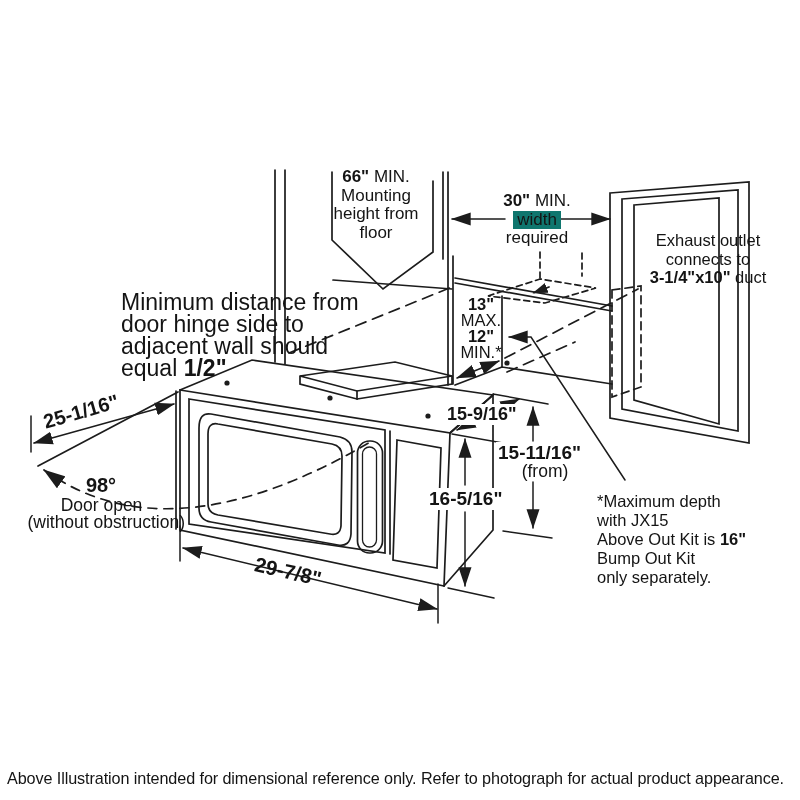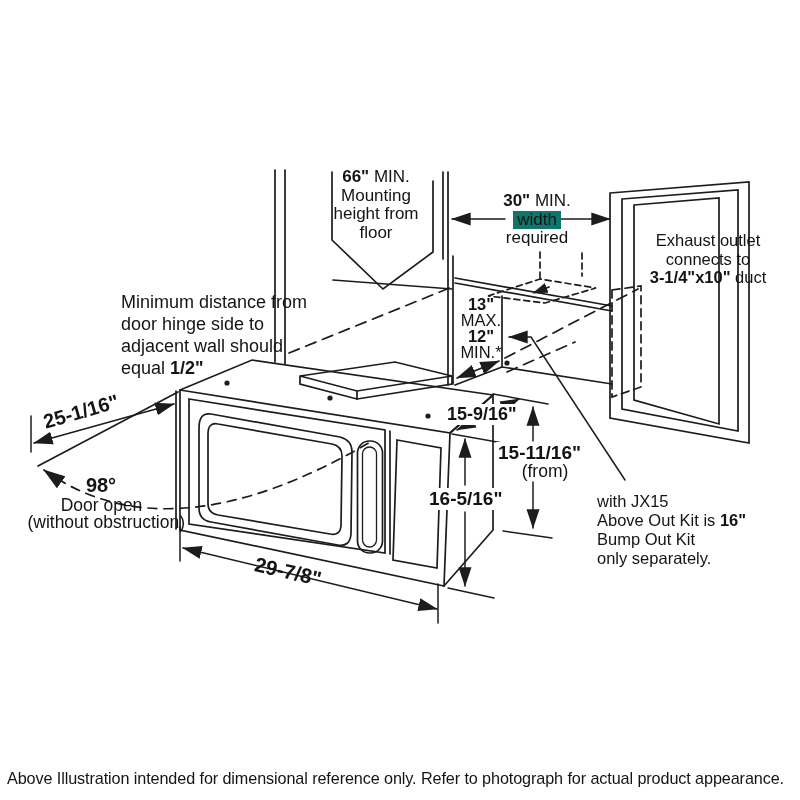--- a/index.html
+++ b/index.html
@@ -13,21 +13,21 @@
   #art .do{stroke-dasharray:8 5;}
   #art .da{stroke-dasharray:9 7;}
   #art .dot{fill:#1c1c1c;stroke:none;}
   .t{position:absolute;white-space:nowrap;color:#141414;}
   .ctr{text-align:center;}
   .b{font-weight:bold;}
   .s17{font-size:17px;line-height:18.5px;}
   .s165{font-size:16.5px;line-height:18.5px;}
   .s175{font-size:17.5px;}
   .niche{font-size:16.5px;line-height:16px;}
-  .hinge{font-size:18px;line-height:22px;}
+  .hinge{font-size:23px;line-height:22px;}
   .note{font-size:16.5px;line-height:19px;}
   .dim18{font-size:18px;font-weight:bold;}
   .dim19{font-size:19px;font-weight:bold;}
   .dim20{font-size:20px;font-weight:bold;}
   .rot25{transform:rotate(-16deg);transform-origin:left center;}
   .rot29{font-size:20.5px;font-weight:bold;transform:rotate(13deg);transform-origin:left center;}
   .caption{font-size:16.2px;letter-spacing:-0.1px;}
 </style>
 </head>
 <body>
@@ -173,20 +173,21 @@
   <div class="t dim18" style="left:445px;top:404px;background:#fff;padding:0 2px;">15-9/16"</div>
 
   <div class="t dim19" style="left:496px;top:442px;background:#fff;padding:0 2px;">15-11/16"</div>
   <div class="t ctr s175" style="left:499px;top:461px;width:92px;">(from)</div>
 
   <div class="t dim19" style="left:427px;top:488px;background:#fff;padding:0 2px;">16-5/16"</div>
 
   <div class="t rot29" style="left:255px;top:552px;">29-7/8"</div>
 
   <div class="t note" style="left:597px;top:492px;width:175px;">
+    <div>*Maximum depth</div>
     <div>with JX15</div>
     <div><span>Above Out Kit is </span><span class="b">16"</span></div>
     <div>Bump Out Kit</div>
     <div>only separately.</div>
   </div>
 
   <div class="t caption" style="left:7px;top:769px;width:790px;">Above Illustration intended for dimensional reference only. Refer to photograph for actual product appearance.</div>
 
 </div>
 

